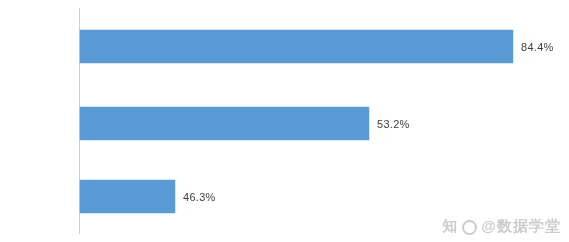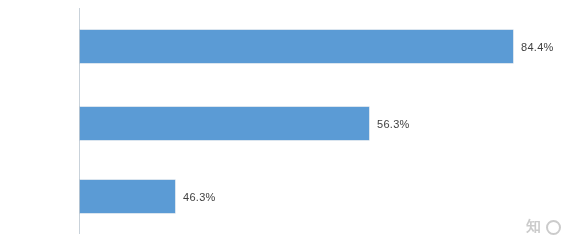--- a/index.html
+++ b/index.html
@@ -100,29 +100,30 @@
 
     <div class="row" style="top:22px;">
 
       <div class="bar" style="width:433px;"></div>
       <div class="value-label" style="left:441px;">84.4%</div>
     </div>
 
     <div class="row" style="top:99px;">
 
       <div class="bar" style="width:289px;"></div>
-      <div class="value-label" style="left:297px;">56.3%</div>
+      <div class="value-label" style="left:297px;">53.2%</div>
     </div>
 
     <div class="row" style="top:172px;">
 
       <div class="bar" style="width:95px;"></div>
       <div class="value-label" style="left:103px;">46.3%</div>
     </div>
 
   </div>
 
   <div class="watermark">
     <span class="wm-logo">知</span>
     <span class="wm-dot"></span>
+    <span class="wm-text">@数据学堂</span>
   </div>
 
 </div>
 
 </body></html>

